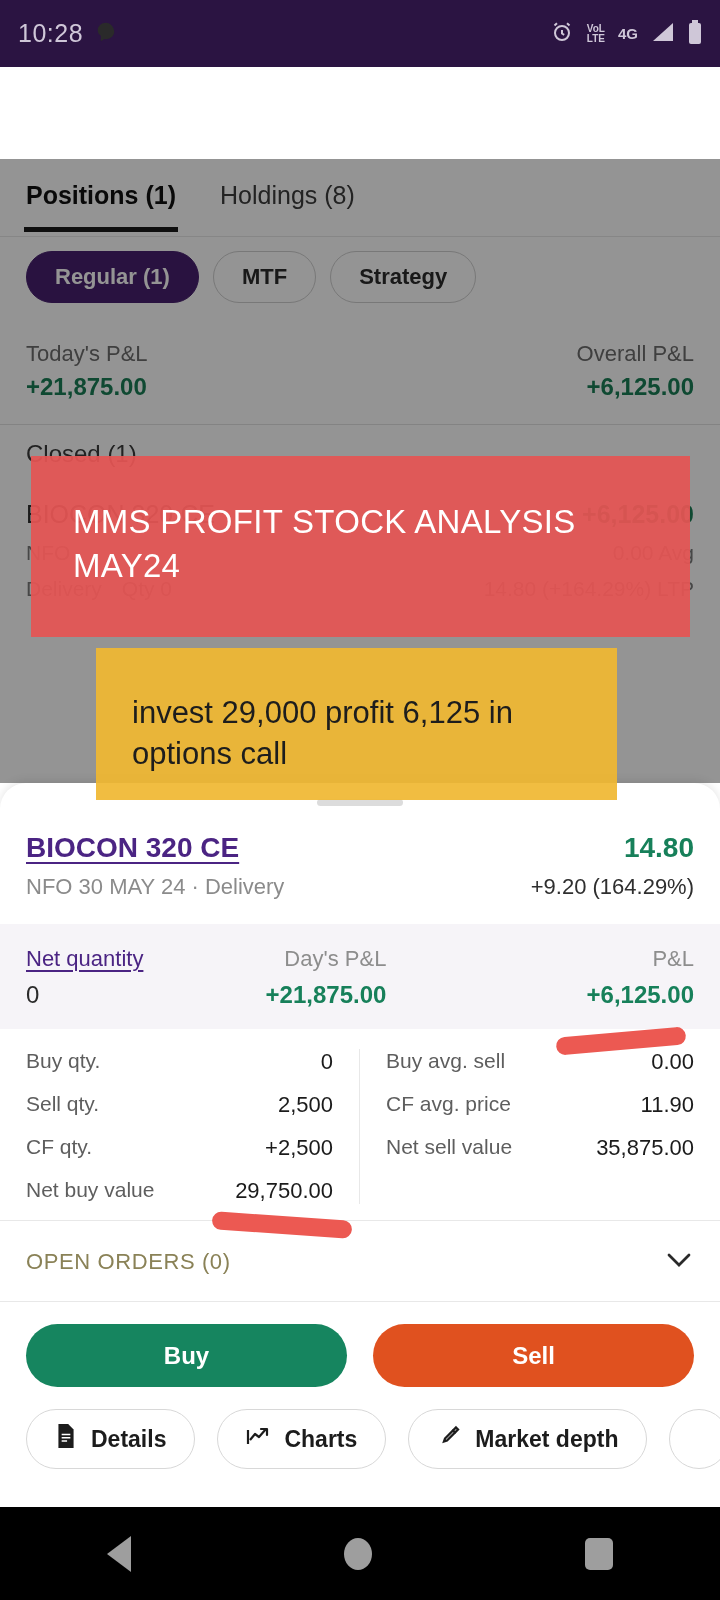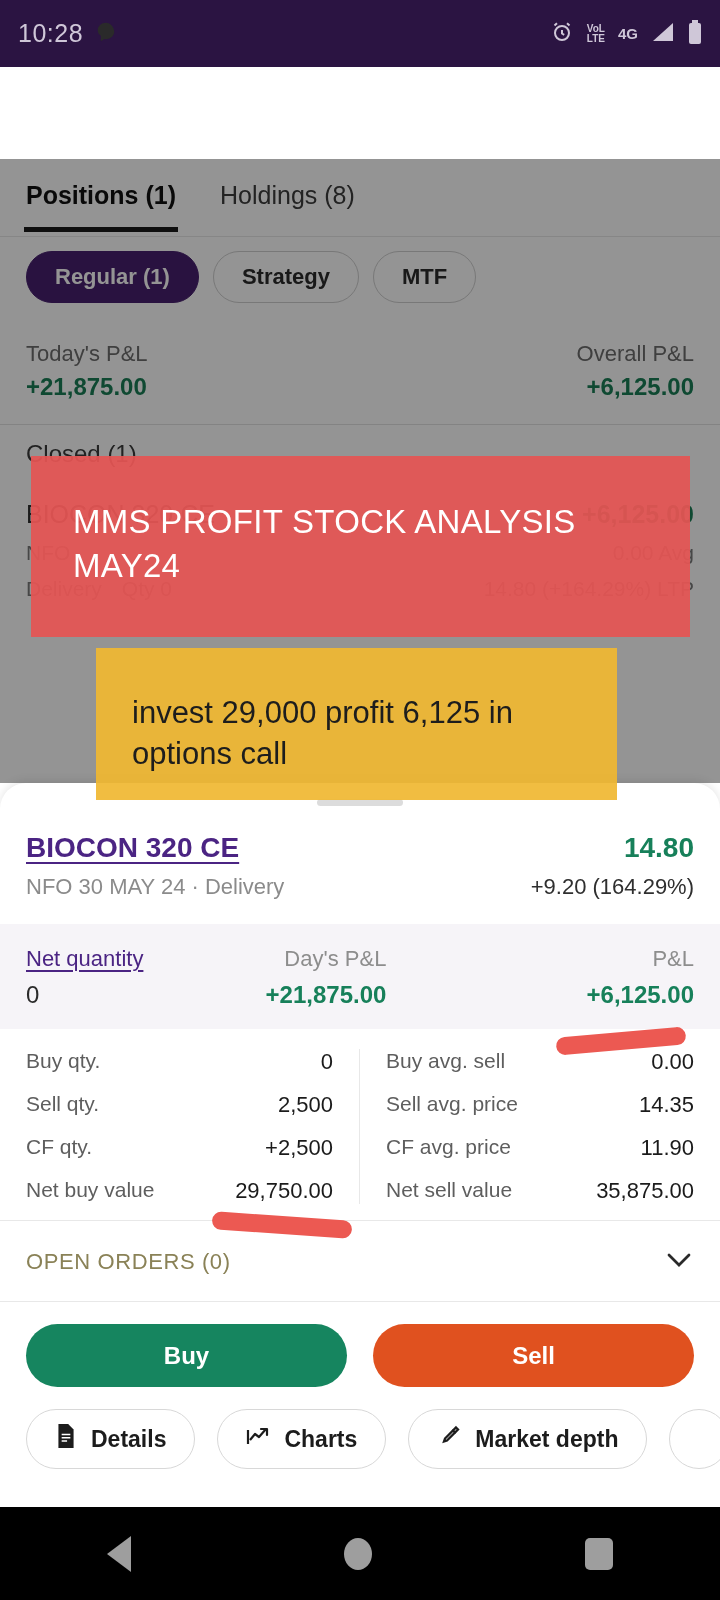--- a/index.html
+++ b/index.html
@@ -219,22 +219,22 @@
   </div>
 
 
   <div class="tabs">
     <div class="tab active">Positions (1)</div>
     <div class="tab">Holdings (8)</div>
   </div>
 
   <div class="chiprow">
     <div class="chip selected">Regular (1)</div>
+    <div class="chip">MTF</div>
     <div class="chip">Strategy</div>
-    <div class="chip">MTF</div>
   </div>
 
   <div class="pnlbar">
     <div class="pnl-col">
       <span class="pnl-label">Today's P&amp;L</span>
       <span class="pnl-value">+21,875.00</span>
     </div>
     <div class="pnl-col right">
       <span class="pnl-label">Overall P&amp;L</span>
       <span class="pnl-value">+6,125.00</span>
@@ -305,24 +305,20 @@
         </div>
         <div class="det-row">
           <span class="det-key">Net buy value</span>
           <span class="det-val">29,750.00</span>
         </div>
       </div>
       <div class="det-col">
         <div class="det-row">
           <span class="det-key">Buy avg. sell</span>
           <span class="det-val">0.00</span>
-        </div>
-        <div class="det-row">
-          <span class="det-key">Sell avg. price</span>
-          <span class="det-val">14.35</span>
         </div>
         <div class="det-row">
           <span class="det-key">CF avg. price</span>
           <span class="det-val">11.90</span>
         </div>
         <div class="det-row">
           <span class="det-key">Net sell value</span>
           <span class="det-val">35,875.00</span>
         </div>
       </div>

